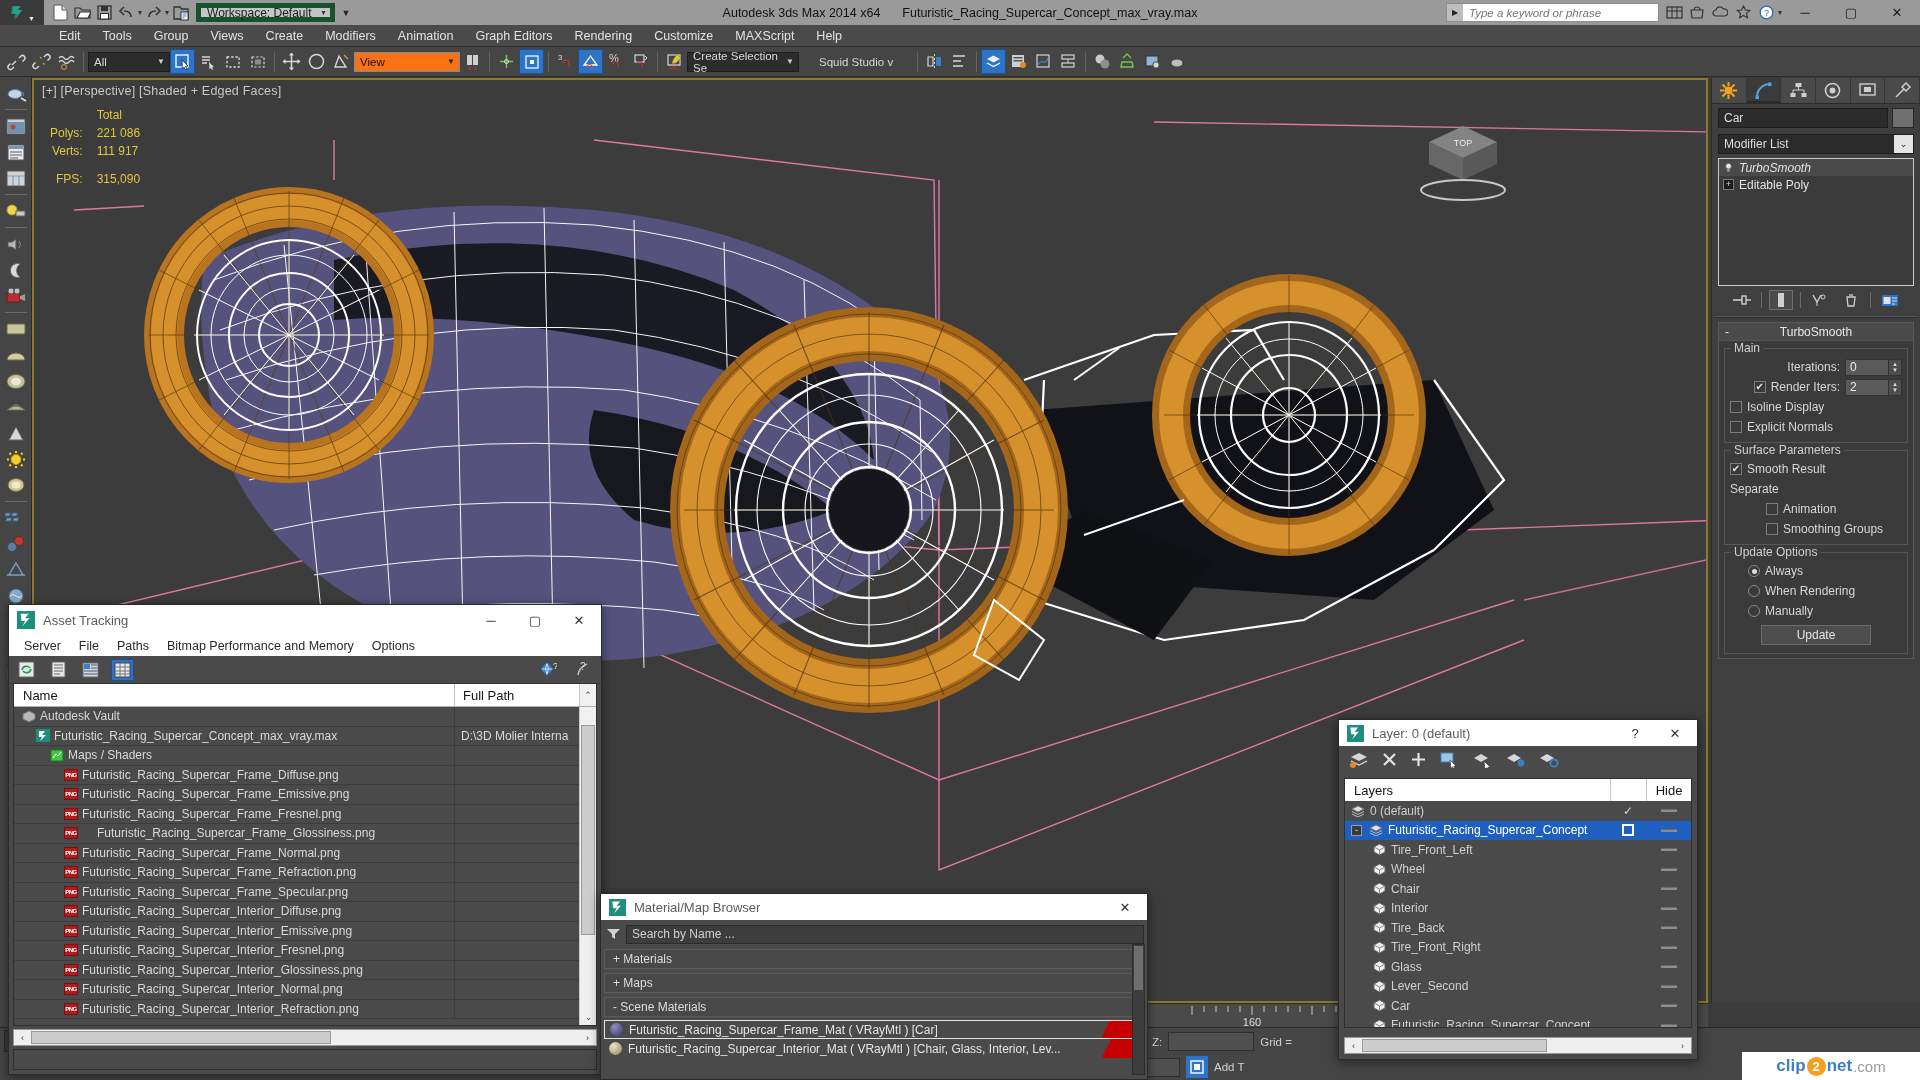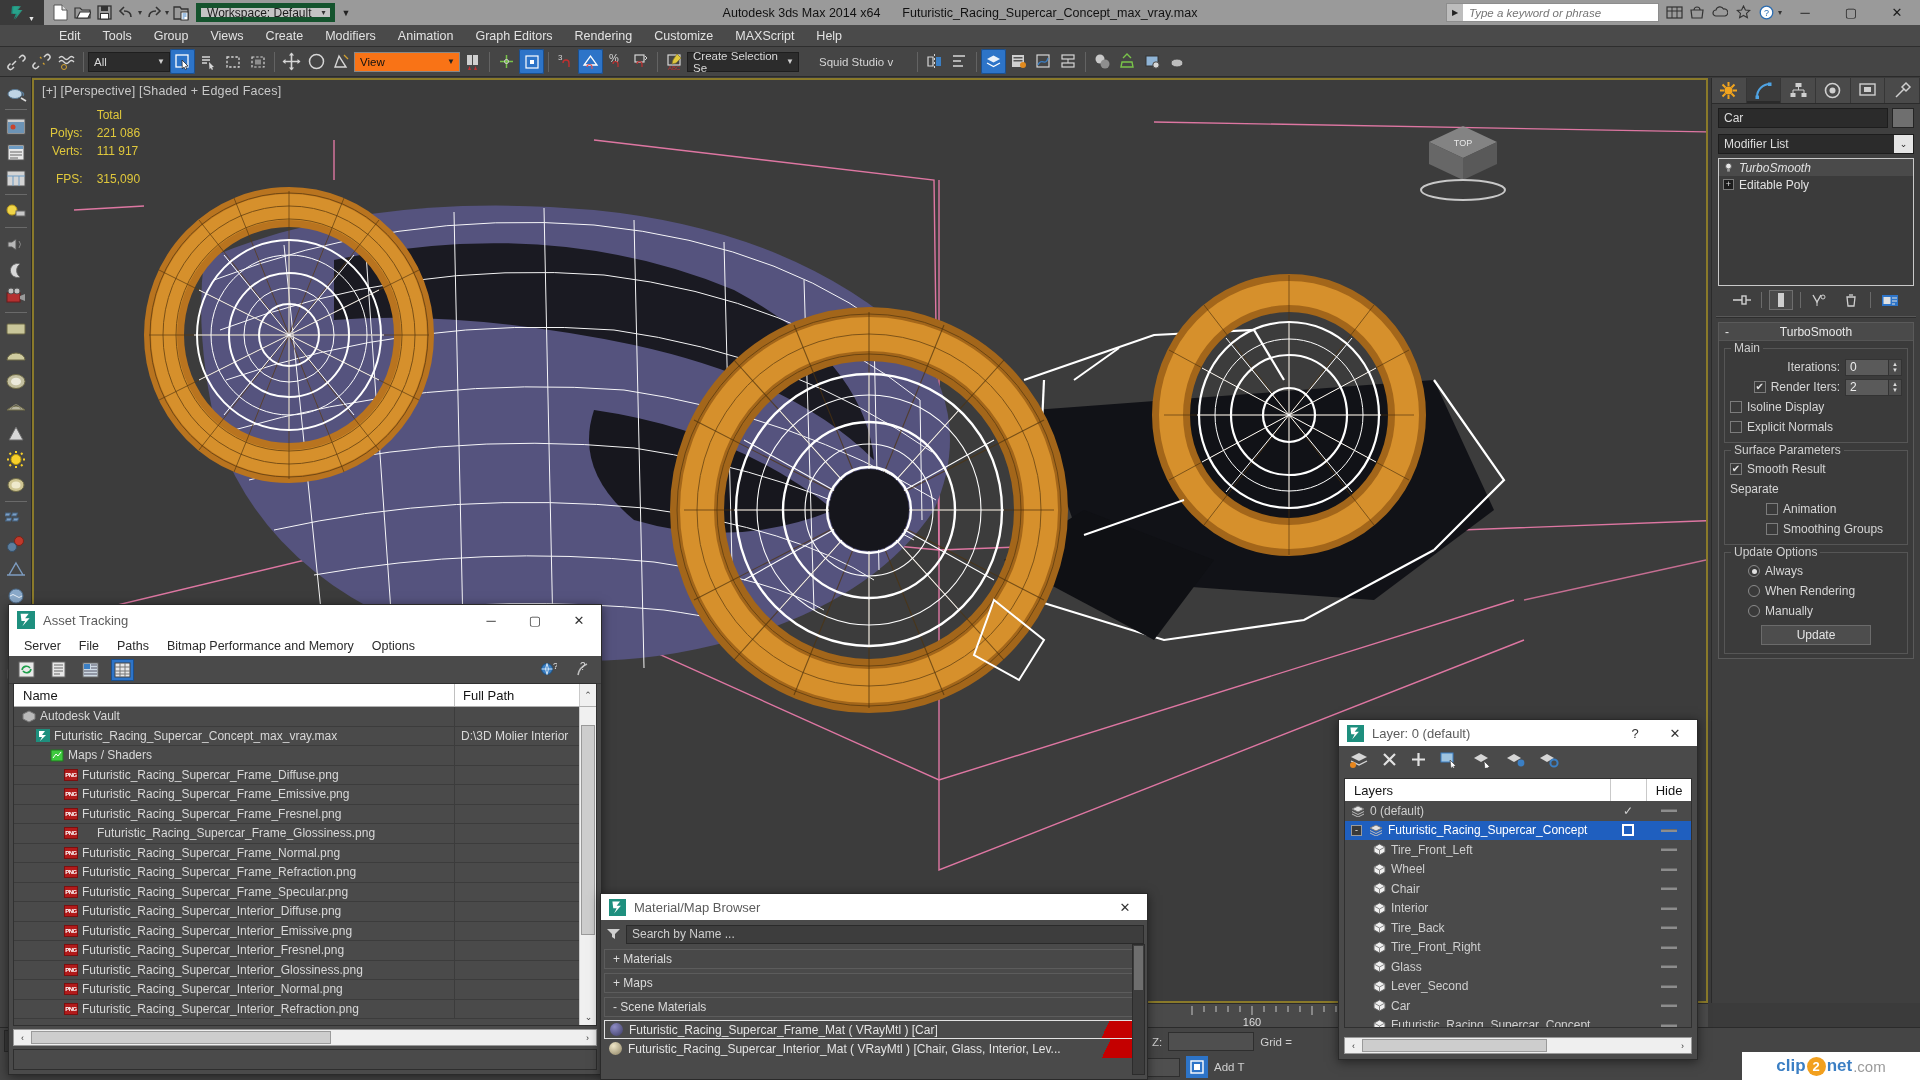--- a/index.html
+++ b/index.html
@@ -1290,21 +1290,21 @@
             <div class="p"></div>
           </div>
           <div class="at-row">
             <div class="n" style="padding-left: 22px;">
               <svg width="14" height="13" viewBox="0 0 14 13">
                 <rect width="14" height="13" fill="#1e8f7e"></rect>
                 <path d="M3 2h6l-3 4h4l-6 6 2-4H3z" fill="#fff"></path>
               </svg>
               <span>Futuristic_Racing_Supercar_Concept_max_vray.max</span>
             </div>
-            <div class="p">D:\3D Molier Interior</div>
+            <div class="p">D:\3D Molier Interna</div>
           </div>
           <div class="at-row">
             <div class="n" style="padding-left: 36px;">
               <svg width="14" height="13" viewBox="0 0 14 13">
                 <rect x="1" y="1" width="12" height="11" fill="#3ec93e" stroke="#1e7a1e"></rect>
                 <path d="M3 9l3-4 2 2 3-4" stroke="#fff" fill="none"></path>
               </svg>
               <span>Maps / Shaders</span>
             </div>
             <div class="p"></div>

